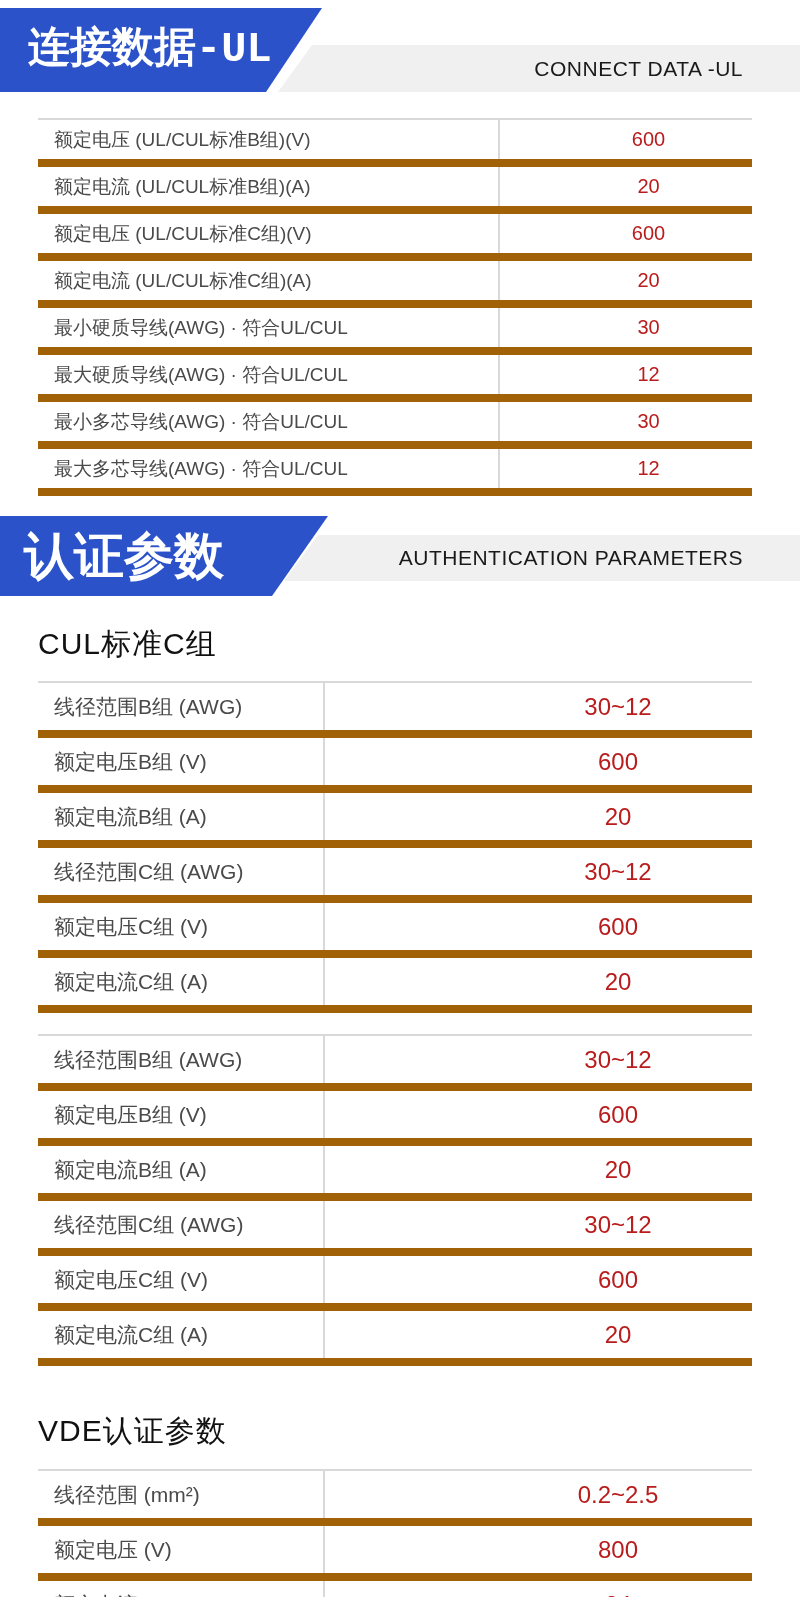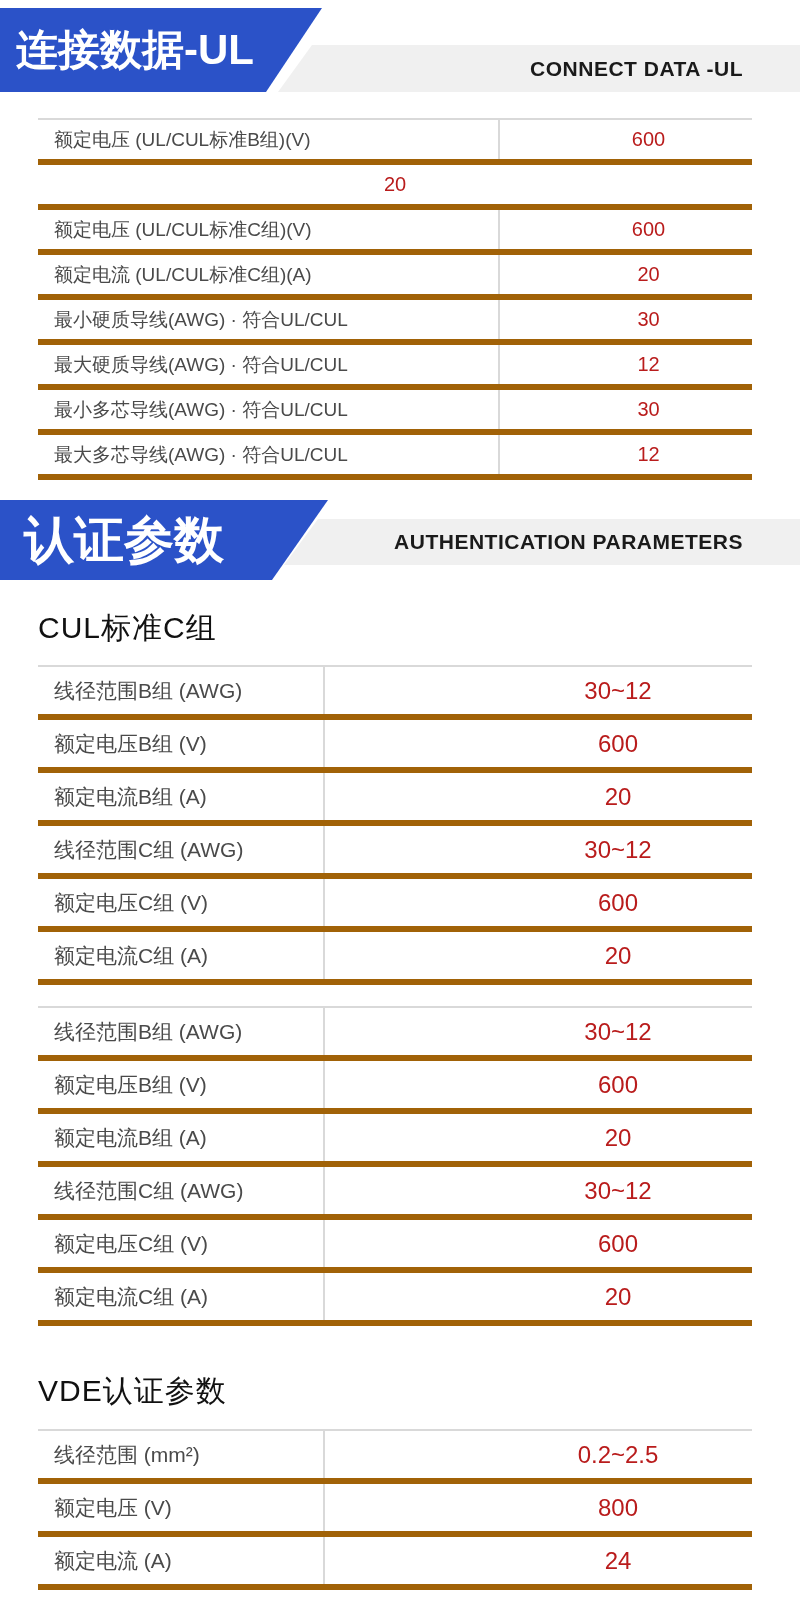--- a/index.html
+++ b/index.html
@@ -12,40 +12,40 @@
   .banner{position:relative;}
   .banner.b1{margin-top:8px;height:84px;}
   .banner.b2{margin-top:20px;height:80px;}
   .banner-gray{
     position:absolute;left:0;right:0;background:#f0f0f0;
     display:flex;align-items:center;justify-content:flex-end;
   }
   .b1 .banner-gray{top:37px;height:47px;clip-path:polygon(312px 0,100% 0,100% 100%,278px 100%);}
   .b2 .banner-gray{top:19px;height:46px;clip-path:polygon(318px 0,100% 0,100% 100%,284px 100%);}
   .banner-en{
-    font-size:21px;font-weight:700;color:#1a1a1a;letter-spacing:.5px;
+    font-size:21px;font-weight:400;color:#1a1a1a;letter-spacing:.5px;
     padding-right:57px;white-space:nowrap;
   }
   .banner-blue{
     position:absolute;left:0;top:0;height:100%;background:#2b52c8;
     display:flex;align-items:center;
   }
   .b1 .banner-blue{width:322px;clip-path:polygon(0 0,100% 0,266px 100%,0 100%);}
   .b2 .banner-blue{width:328px;clip-path:polygon(0 0,100% 0,272px 100%,0 100%);}
   .banner-cn{
     color:#ffffff;font-weight:700;white-space:nowrap;line-height:1;
   }
-  .b1 .banner-cn{font-size:42px;padding-left:16px;}
+  .b1 .banner-cn{font-size:42px;padding-left:28px;font-family:Liberation Mono, monospace;}
   .b2 .banner-cn{font-size:50px;padding-left:24px;}
   
   .spec-table{
     margin-left:38px;width:714px;
     border-top:2px solid #d9d9d9;
   }
-  .trow{display:flex;border-bottom:6px solid #a16207;align-items:center;gap:45px;}
+  .trow{display:flex;border-bottom:8px solid #a16207;align-items:center;gap:45px;}
   .tlabel{
     border-right:2px solid #d9d9d9;align-self:stretch;
     display:flex;align-items:center;
     padding-left:16px;box-sizing:border-box;color:#4a4a4a;
   }
   .tvalue{flex:1;text-align:center;color:#b91c1c;}
   
   .t-connect{margin-top:26px;}
   .t-connect .trow{height:39px;}
   .t-connect .tlabel{flex:0 0 462px;font-size:19px;}
@@ -77,20 +77,21 @@
     <span class="banner-cn">连接数据-UL</span>
   </div>
 </div>
 
 <div class="spec-table t-connect">
     <div class="trow">
       <div class="tlabel">额定电压 (UL/CUL标准B组)(V)</div>
       <div class="tvalue">600</div>
     </div>
     <div class="trow">
+      <div class="tlabel">额定电流 (UL/CUL标准B组)(A)</div>
       <div class="tvalue">20</div>
     </div>
     <div class="trow">
       <div class="tlabel">额定电压 (UL/CUL标准C组)(V)</div>
       <div class="tvalue">600</div>
     </div>
     <div class="trow">
       <div class="tlabel">额定电流 (UL/CUL标准C组)(A)</div>
       <div class="tvalue">20</div>
     </div>

